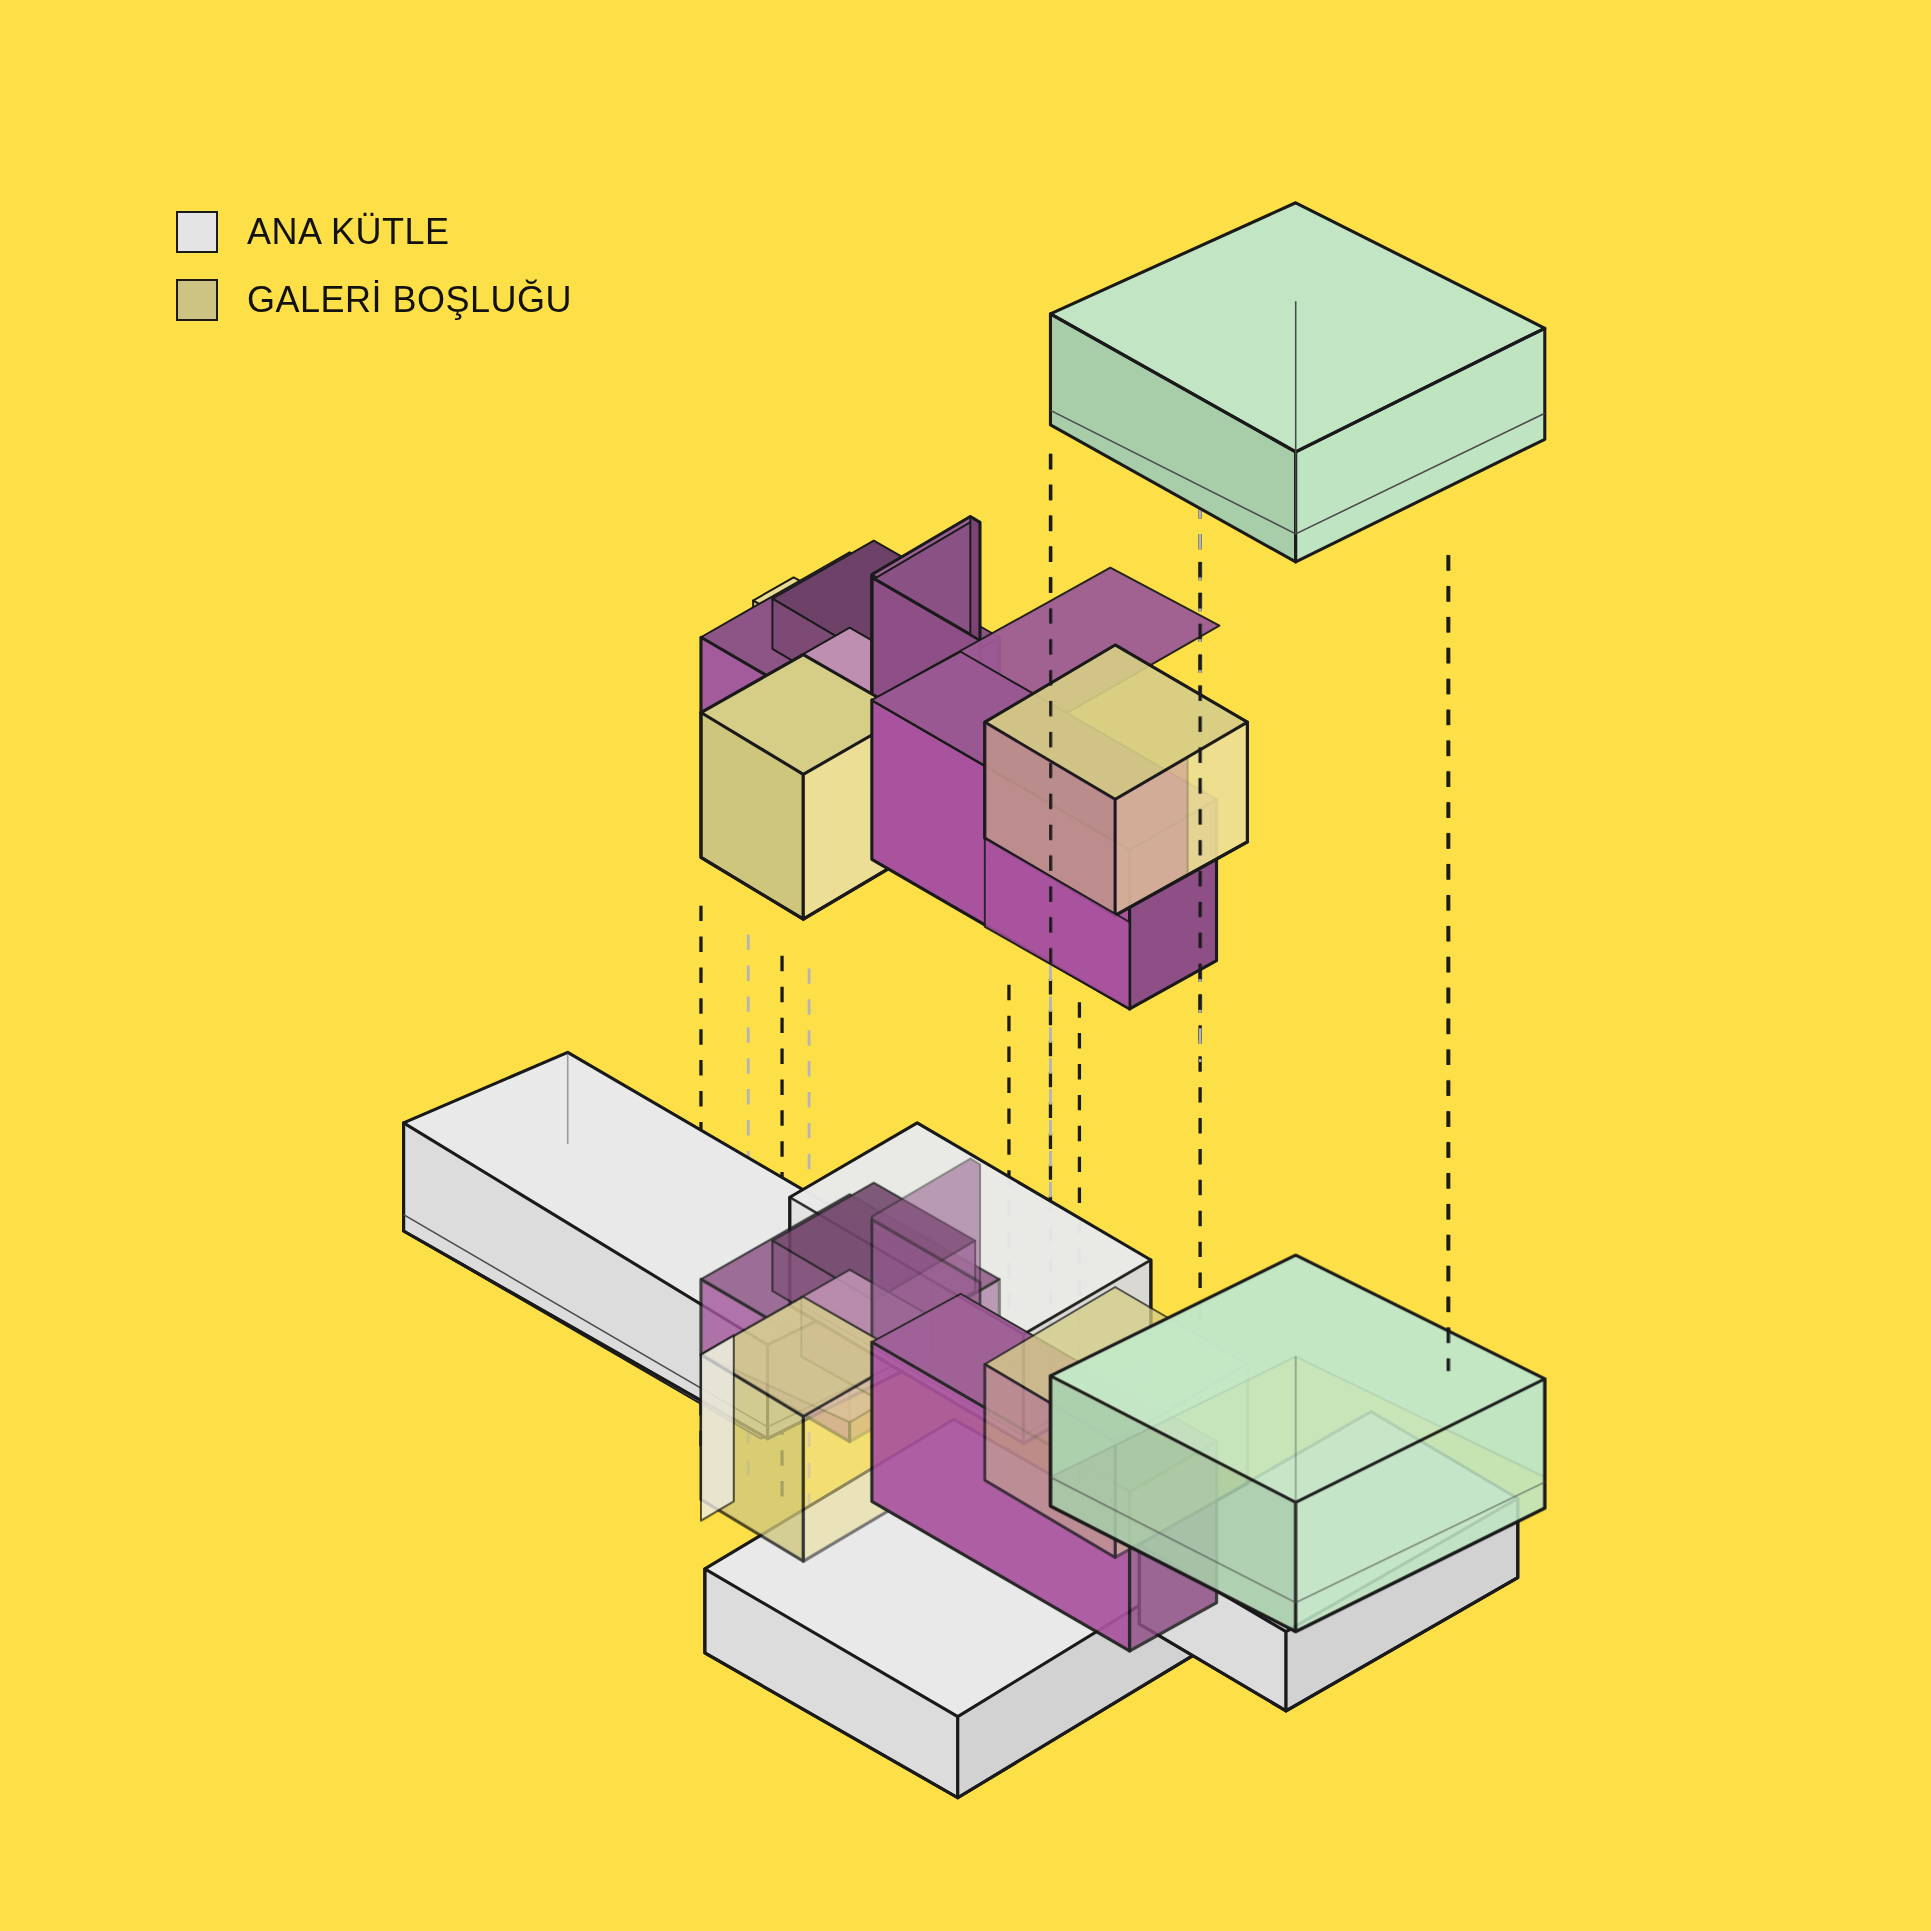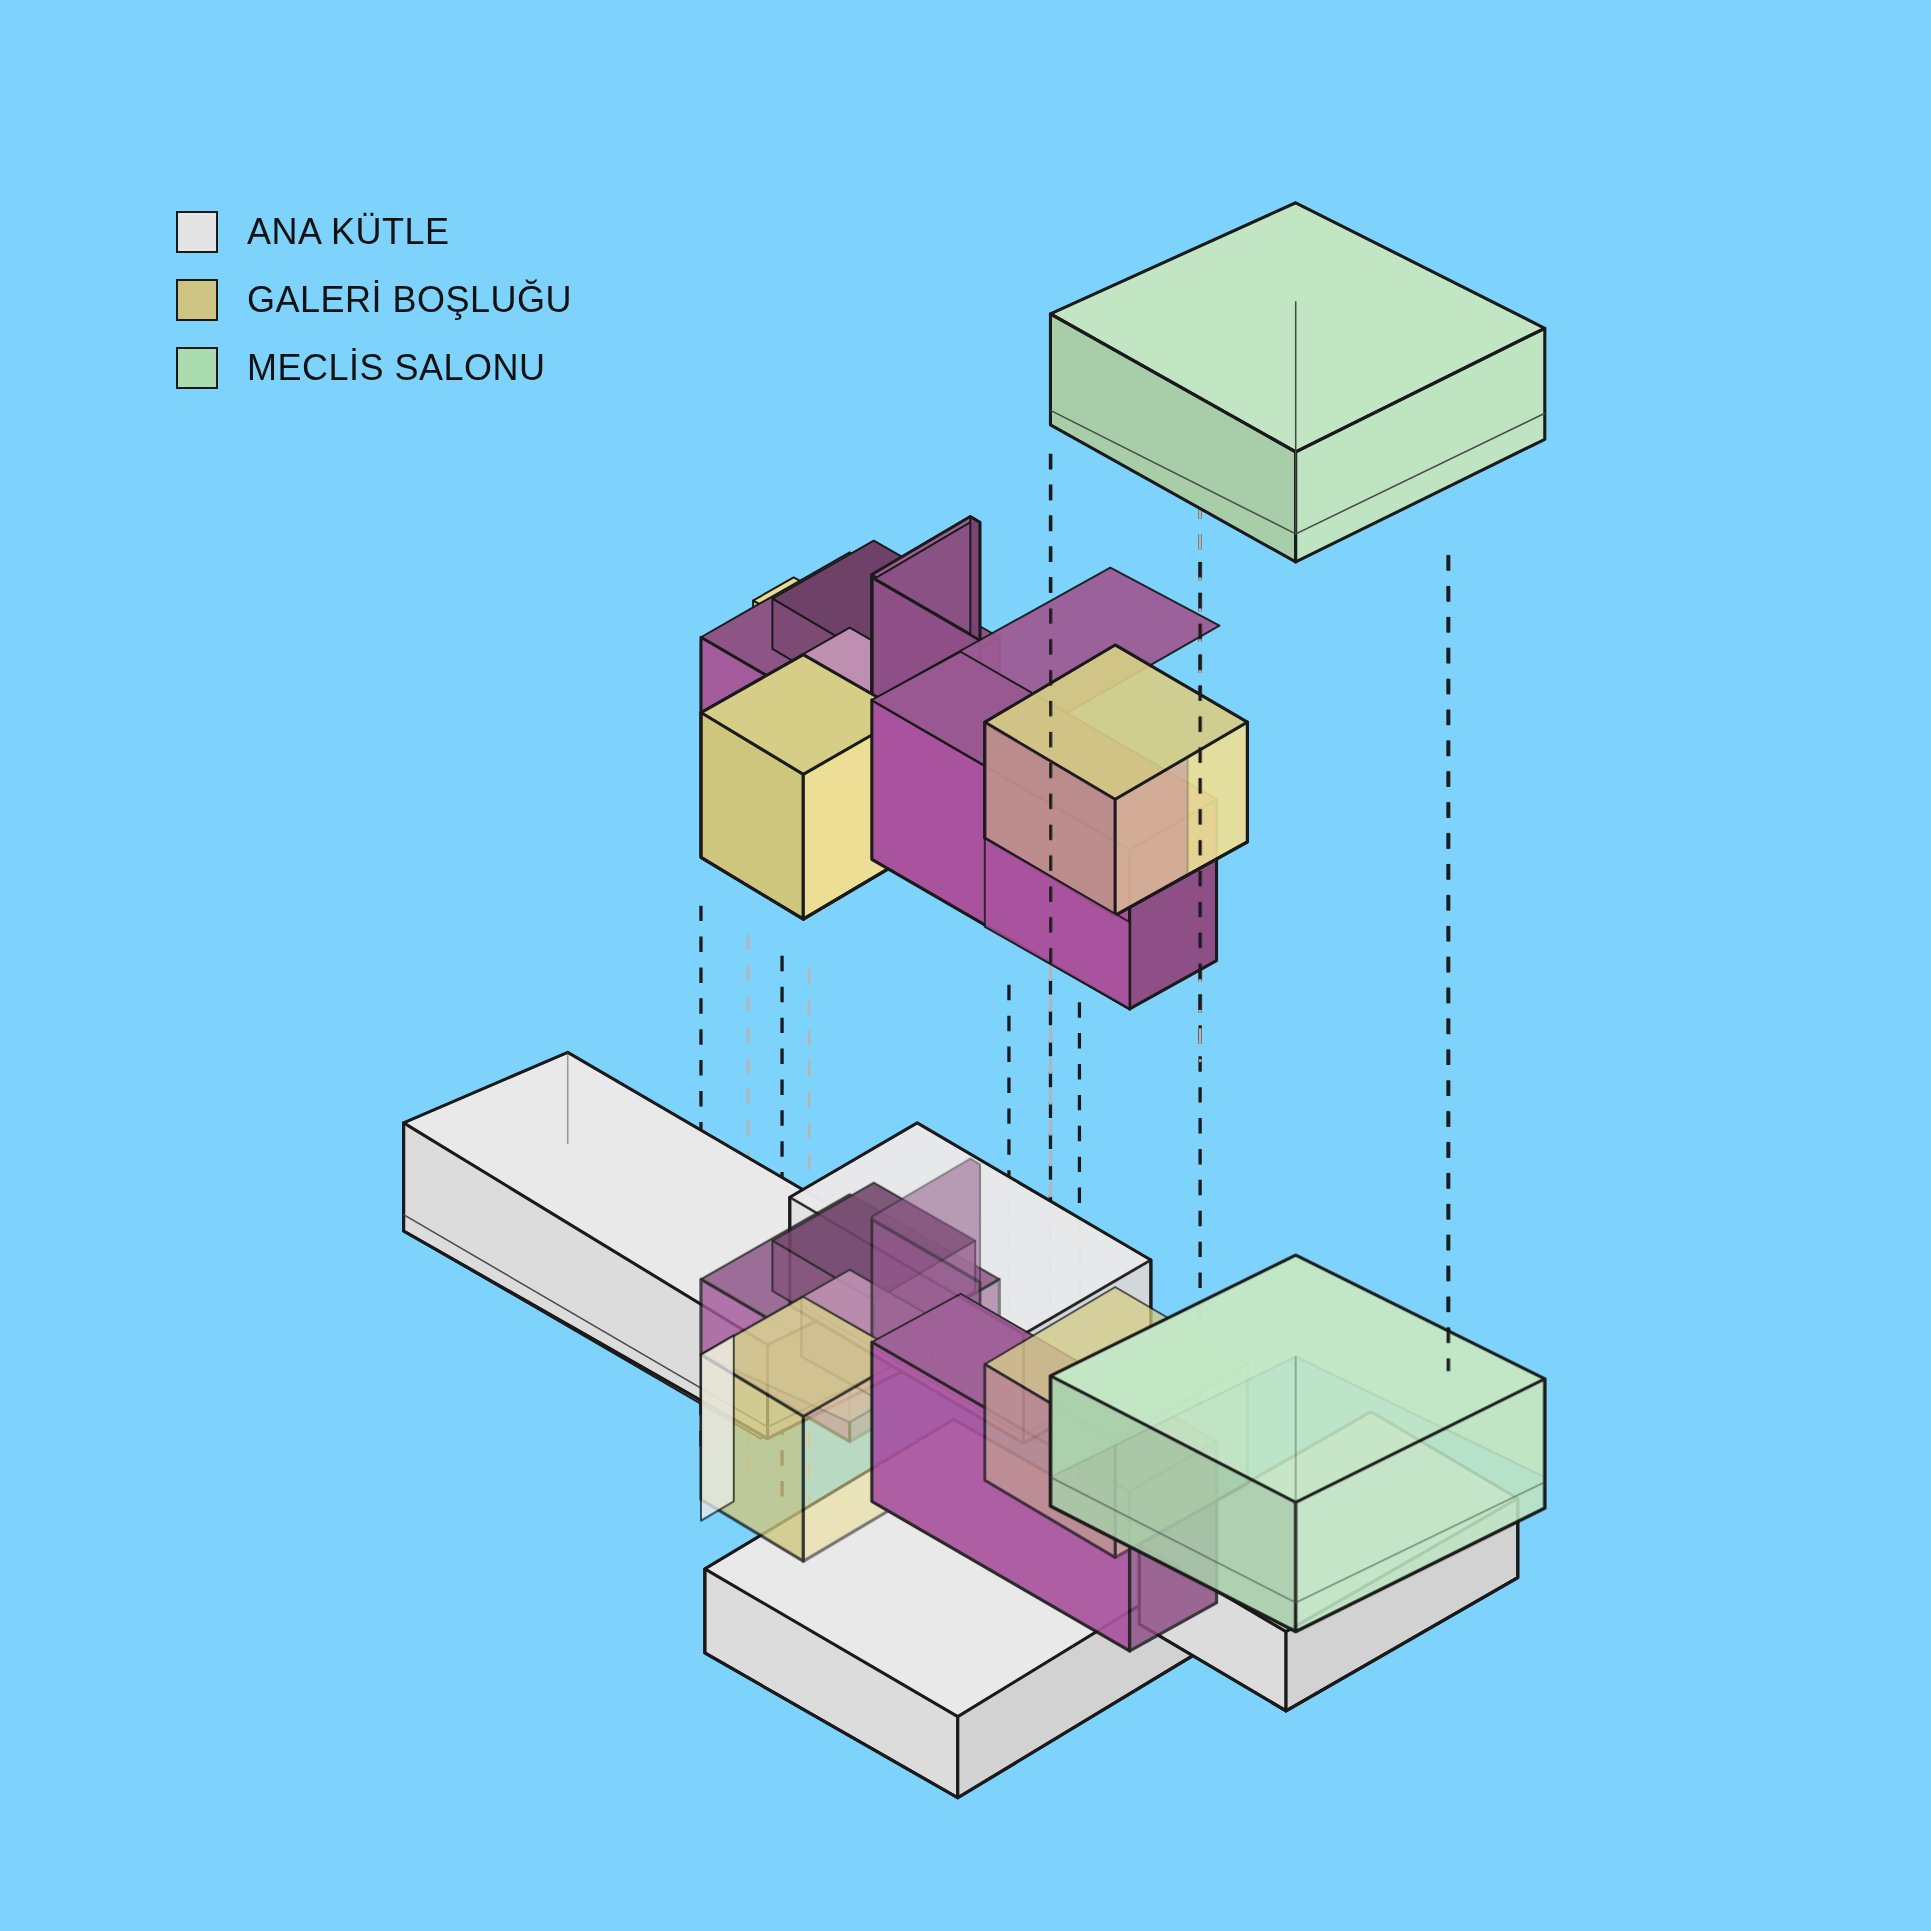--- a/index.html
+++ b/index.html
@@ -1,17 +1,17 @@
 <!DOCTYPE html>
 <html><head>
 <meta charset="utf-8">
 <style>
   html,body{margin:0;padding:0;background:#ffffff;}
   body{width:1931px;height:1931px;font-family:"Liberation Sans",sans-serif;overflow:hidden;}
-  #stage{position:relative;width:1931px;height:1931px;background:#7dd3fc;}
+  #stage{position:relative;width:1931px;height:1931px;background:#fde047;}
   #diagram{position:absolute;inset:0;width:1931px;height:1931px;display:block;}
 
   
   #legend{position:absolute;left:176px;top:198px;width:618px;}
   .legend-row{display:flex;align-items:center;height:68px;}
   .legend-swatch{width:42px;height:42px;border:2.9px solid #1a1a1a;box-sizing:border-box;flex:0 0 auto;}
   .legend-label{margin-left:29px;font-size:36px;letter-spacing:0.5px;color:#111;
                 font-family:"Liberation Sans",sans-serif;line-height:1;white-space:nowrap;}
 </style>
 </head>
@@ -25,24 +25,20 @@
       <span class="legend-swatch" style="background:#e4e4e4"></span>
       <span class="legend-label">ANA KÜTLE</span>
     </div>
 
 
     <div class="legend-row">
       <span class="legend-swatch" style="background:#cdc484"></span>
       <span class="legend-label">GALERİ BOŞLUĞU</span>
     </div>
 
-    <div class="legend-row">
-      <span class="legend-swatch" style="background:#aadcaf"></span>
-      <span class="legend-label">MECLİS SALONU</span>
-    </div>
 
   </div>
 
   <svg id="diagram" viewBox="0 0 2000 2000" xmlns="http://www.w3.org/2000/svg">
 
     <defs>
       <style>
         .ln   { stroke:#1a1a1a; stroke-width:3.2; stroke-linejoin:round; stroke-linecap:round; }
         .lnT  { stroke:#1a1a1a; stroke-width:2.0; stroke-linejoin:round; }
         .lnF  { stroke:#4a4a4a; stroke-width:1.6; }

